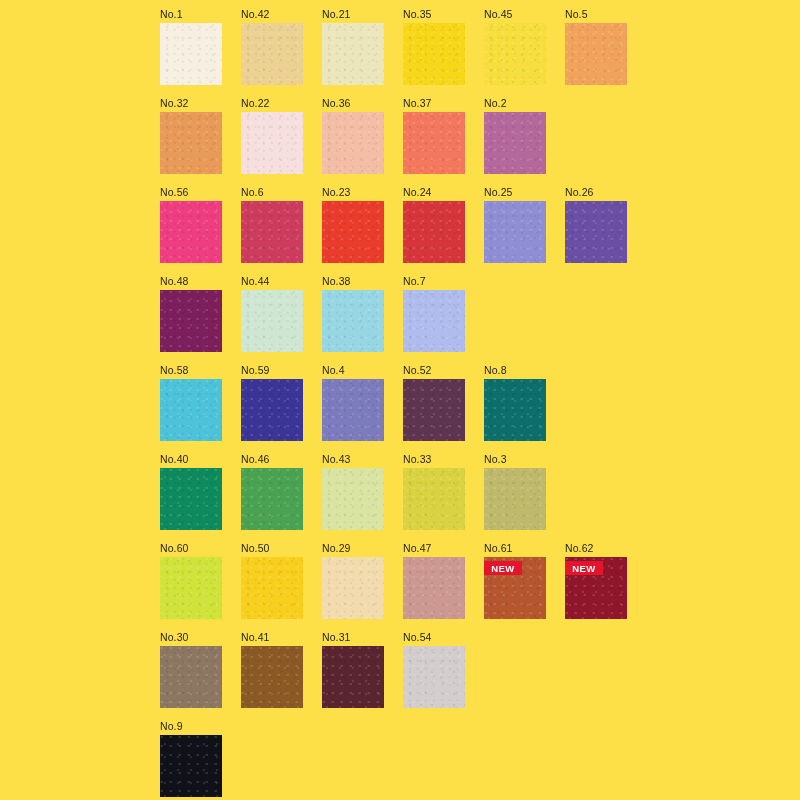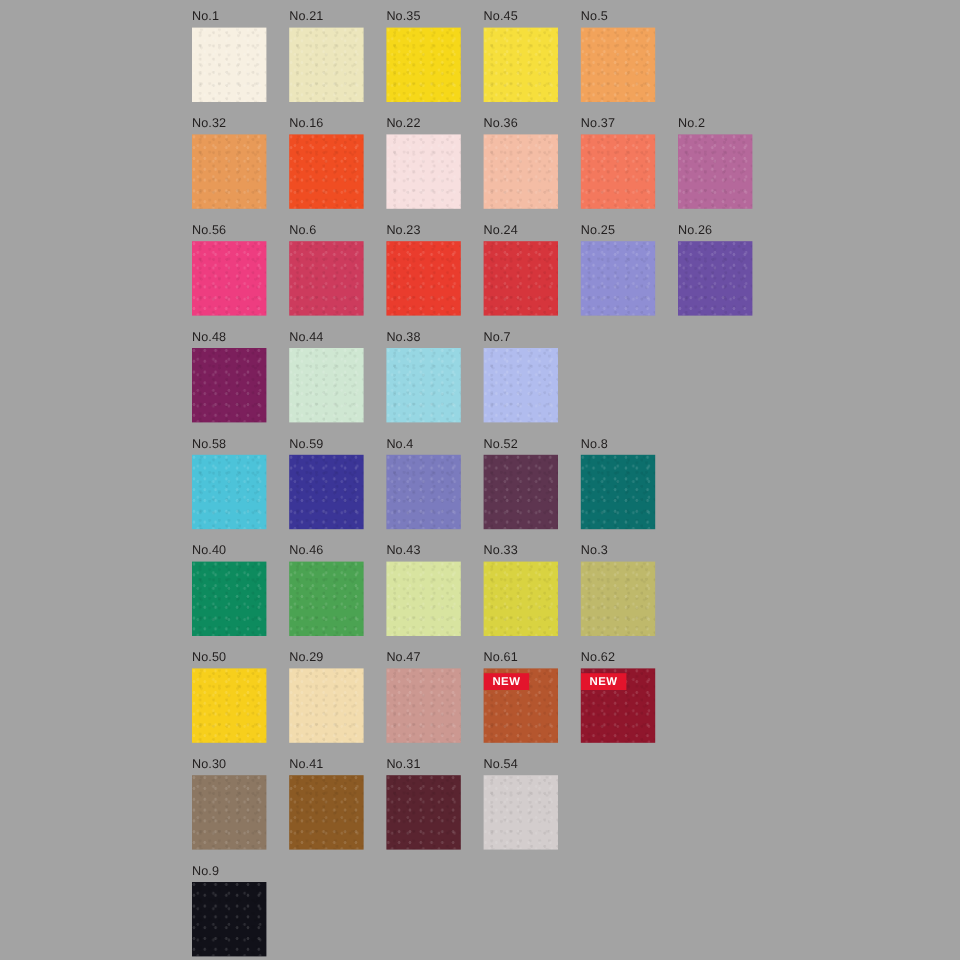--- a/index.html
+++ b/index.html
@@ -13,21 +13,21 @@
     height: 800px;
     font-family: "Liberation Sans", sans-serif;
     -webkit-font-smoothing: antialiased;
     overflow: hidden;
   }
 
   #swatch-chart {
     position: relative;
     width: 800px;
     height: 800px;
-    background: #a3a3a3;
+    background: #fde047;
   }
 
   .swatch-grid {
     position: absolute;
     left: 160px;
     top: 8px;
     width: 626px;
   }
 
   .swatch-row {
@@ -102,20 +102,24 @@
 <body style="background: rgb(255, 255, 255);">
 
 <div id="swatch-chart">
   <div class="swatch-grid">
       <div class="swatch-row">
         <div class="swatch-cell">
           <div class="swatch-label">No.1</div>
           <div class="swatch-chip" style="background-color: rgb(247, 240, 226);"></div>
         </div>
         <div class="swatch-cell">
+          <div class="swatch-label">No.42</div>
+          <div class="swatch-chip" style="background-color: rgb(237, 209, 146);"></div>
+        </div>
+        <div class="swatch-cell">
           <div class="swatch-label">No.21</div>
           <div class="swatch-chip" style="background-color: rgb(236, 230, 188);"></div>
         </div>
         <div class="swatch-cell">
           <div class="swatch-label">No.35</div>
           <div class="swatch-chip" style="background-color: rgb(246, 216, 25);"></div>
         </div>
         <div class="swatch-cell">
           <div class="swatch-label">No.45</div>
           <div class="swatch-chip" style="background-color: rgb(246, 223, 60);"></div>
@@ -124,24 +128,20 @@
           <div class="swatch-label">No.5</div>
           <div class="swatch-chip" style="background-color: rgb(242, 163, 91);"></div>
         </div>
       </div>
       <div class="swatch-row">
         <div class="swatch-cell">
           <div class="swatch-label">No.32</div>
           <div class="swatch-chip" style="background-color: rgb(232, 154, 88);"></div>
         </div>
         <div class="swatch-cell">
-          <div class="swatch-label">No.16</div>
-          <div class="swatch-chip" style="background-color: rgb(240, 77, 34);"></div>
-        </div>
-        <div class="swatch-cell">
           <div class="swatch-label">No.22</div>
           <div class="swatch-chip" style="background-color: rgb(247, 223, 223);"></div>
         </div>
         <div class="swatch-cell">
           <div class="swatch-label">No.36</div>
           <div class="swatch-chip" style="background-color: rgb(244, 189, 165);"></div>
         </div>
         <div class="swatch-cell">
           <div class="swatch-label">No.37</div>
           <div class="swatch-chip" style="background-color: rgb(244, 120, 93);"></div>
@@ -233,20 +233,24 @@
         <div class="swatch-cell">
           <div class="swatch-label">No.33</div>
           <div class="swatch-chip" style="background-color: rgb(217, 211, 65);"></div>
         </div>
         <div class="swatch-cell">
           <div class="swatch-label">No.3</div>
           <div class="swatch-chip" style="background-color: rgb(191, 185, 107);"></div>
         </div>
       </div>
       <div class="swatch-row">
+        <div class="swatch-cell">
+          <div class="swatch-label">No.60</div>
+          <div class="swatch-chip" style="background-color: rgb(207, 227, 58);"></div>
+        </div>
         <div class="swatch-cell">
           <div class="swatch-label">No.50</div>
           <div class="swatch-chip" style="background-color: rgb(247, 207, 28);"></div>
         </div>
         <div class="swatch-cell">
           <div class="swatch-label">No.29</div>
           <div class="swatch-chip" style="background-color: rgb(242, 220, 174);"></div>
         </div>
         <div class="swatch-cell">
           <div class="swatch-label">No.47</div>

